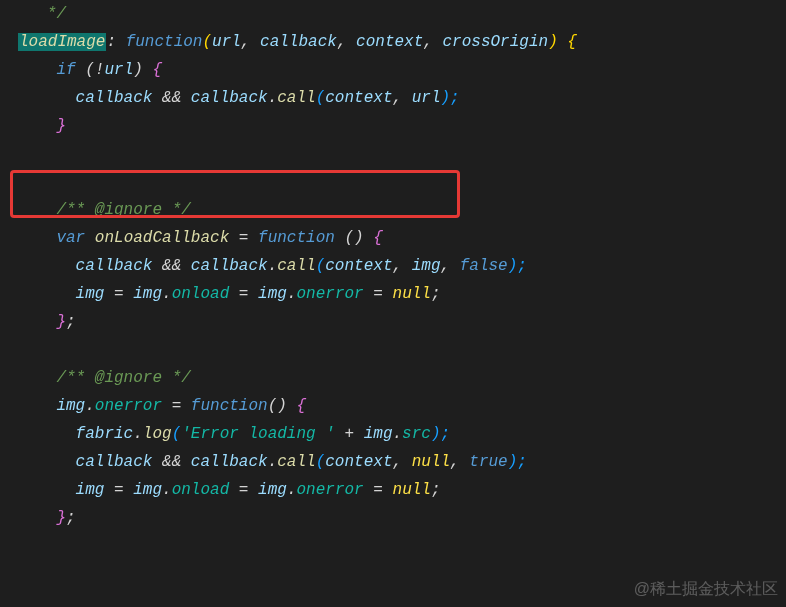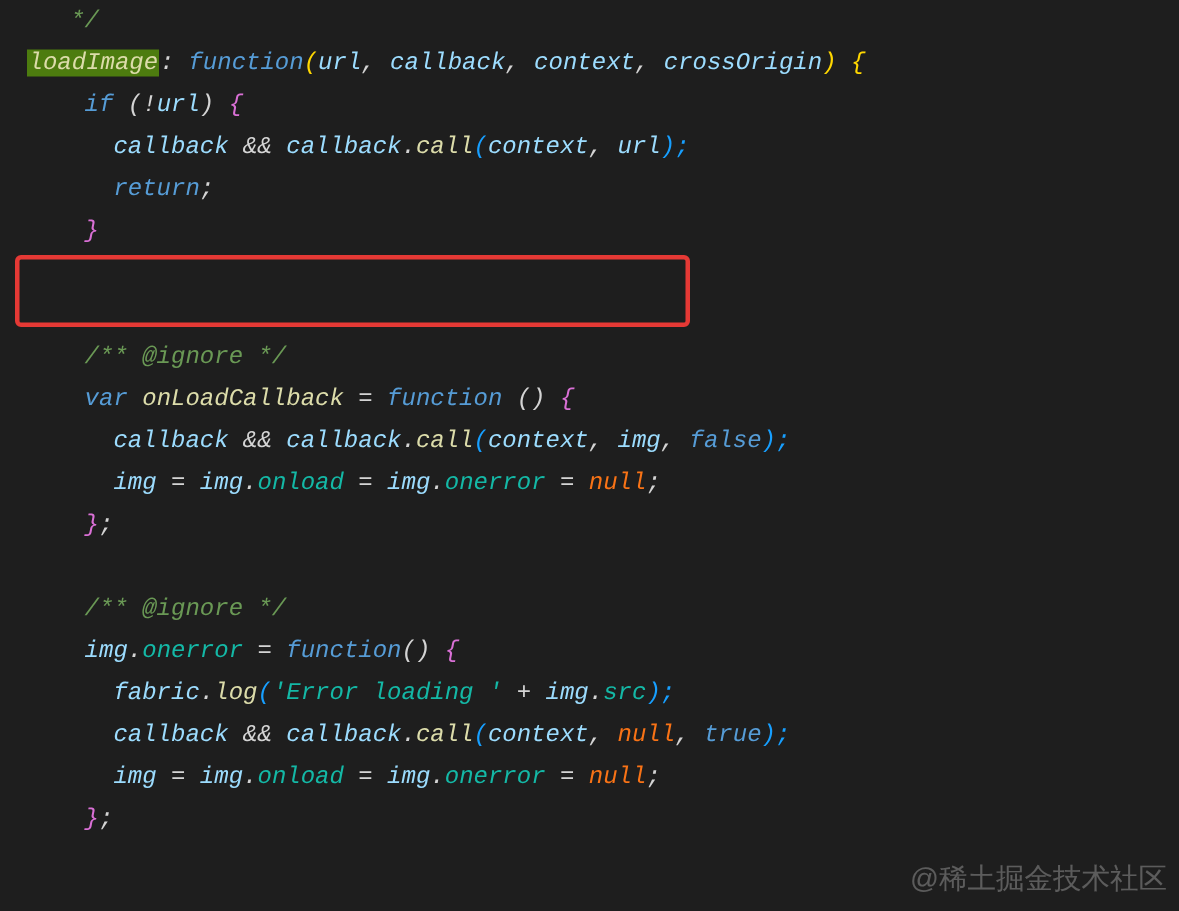--- a/index.html
+++ b/index.html
@@ -27,56 +27,55 @@
       position: absolute;
       border: 3px solid #e53935;
       border-radius: 4px;
       left: 10px;
       top: 170px;
       width: 450px;
       height: 48px;
       pointer-events: none;
     }
     .selection {
-      background: #4d7c0f;
+      background: #0f766e;
       padding: 0 1px;
     }
     .c-comment { color: #6a9955; }
     .c-key { color: #569cd6; }
     .c-param { color: #9cdcfe; }
     .c-var { color: #9cdcfe; }
     .c-prop { color: #14b8a6; }
     .c-punct { color: #d4d4d4; }
     .c-brace { color: #ffd700; }
     .c-brace2 { color: #da70d6; }
     .c-brace3 { color: #179fff; }
     .c-op { color: #d4d4d4; }
     .c-bool { color: #569cd6; }
-    .c-null { color: #f97316; }
+    .c-null { color: #fde047; }
     .c-string { color: #14b8a6; }
     .c-method { color: #dcdcaa; }
     .watermark {
       position: absolute;
       bottom: 4px;
       right: 8px;
       color: rgba(255,255,255,0.28);
-      font-size: 19px;
+      font-size: 16px;
       font-style: normal;
       font-family: sans-serif;
     }
   </style>
 </head>
 <body>
 
 <div class="editor">
 <div class="line"><span class="c-comment">   */</span></div>
 <div class="line"><span class="selection c-method">loadImage</span><span class="c-punct">: </span><span class="c-key">function</span><span class="c-brace">(</span><span class="c-param">url</span><span class="c-punct">, </span><span class="c-param">callback</span><span class="c-punct">, </span><span class="c-param">context</span><span class="c-punct">, </span><span class="c-param">crossOrigin</span><span class="c-brace">) </span><span class="c-brace">{</span></div>
 <div class="line"><span>    </span><span class="c-key">if</span><span class="c-punct"> (!</span><span class="c-var">url</span><span class="c-punct">) </span><span class="c-brace2">{</span></div>
 <div class="line"><span>      </span><span class="c-var">callback</span><span class="c-op"> &amp;&amp; </span><span class="c-var">callback</span><span class="c-punct">.</span><span class="c-method">call</span><span class="c-brace3">(</span><span class="c-var">context</span><span class="c-punct">, </span><span class="c-var">url</span><span class="c-brace3">);</span></div>
-<div class="line"><span>      </span><span class="c-key">return</span><span class="c-punct">;</span></div>
 <div class="line"><span>    </span><span class="c-brace2">}</span></div>
 <div class="line"><span> </span></div>
 <div class="line"><span> </span></div>
 <div class="line"><span>    </span><span class="c-comment">/** @ignore */</span></div>
 <div class="line"><span>    </span><span class="c-key">var</span><span> </span><span class="c-method">onLoadCallback</span><span class="c-op"> = </span><span class="c-key">function</span><span class="c-punct"> () </span><span class="c-brace2">{</span></div>
 <div class="line"><span>      </span><span class="c-var">callback</span><span class="c-op"> &amp;&amp; </span><span class="c-var">callback</span><span class="c-punct">.</span><span class="c-method">call</span><span class="c-brace3">(</span><span class="c-var">context</span><span class="c-punct">, </span><span class="c-var">img</span><span class="c-punct">, </span><span class="c-bool">false</span><span class="c-brace3">);</span></div>
 <div class="line"><span>      </span><span class="c-var">img</span><span class="c-op"> = </span><span class="c-var">img</span><span class="c-punct">.</span><span class="c-prop">onload</span><span class="c-op"> = </span><span class="c-var">img</span><span class="c-punct">.</span><span class="c-prop">onerror</span><span class="c-op"> = </span><span class="c-null">null</span><span class="c-punct">;</span></div>
 <div class="line"><span>    </span><span class="c-brace2">}</span><span class="c-punct">;</span></div>
 <div class="line"><span> </span></div>
 <div class="line"><span>    </span><span class="c-comment">/** @ignore */</span></div>

